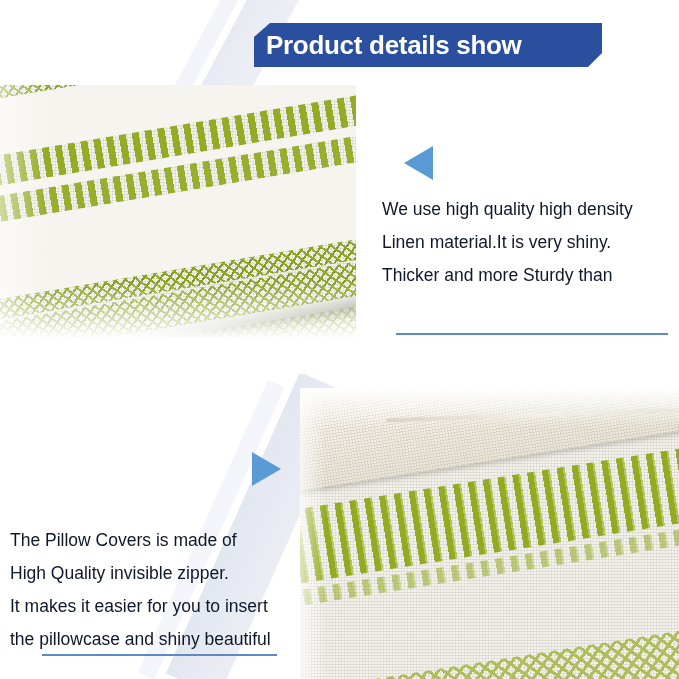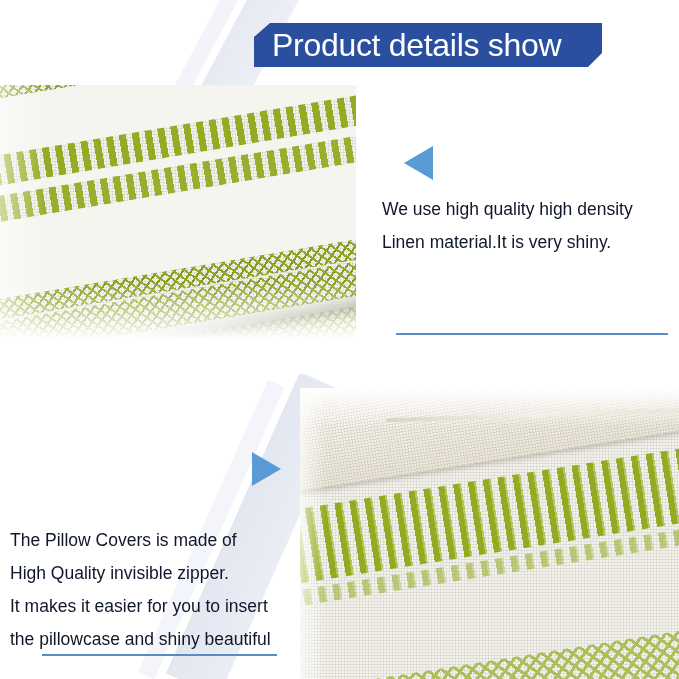--- a/index.html
+++ b/index.html
@@ -58,24 +58,24 @@
     width: 348px;
     height: 44px;
     background: #2a4f9e;
     clip-path: polygon(16px 0, 100% 0, 100% 30px, 334px 100%, 0 100%, 0 14px);
     display: flex;
     align-items: center;
     box-shadow: 2px 3px 4px rgba(120,125,140,0.28);
   }
   #title-text {
     color: #ffffff;
-    font-size: 32px;
-    font-weight: normal;
+    font-size: 26px;
+    font-weight: bold;
     letter-spacing: -0.3px;
-    padding-left: 18px;
+    padding-left: 12px;
     white-space: nowrap;
   }
 
   
   .photo {
     position: absolute;
     overflow: hidden;
     background: #f6f5f1;
   }
   #photo-fabric {
@@ -272,20 +272,21 @@
   </div>
 
   <div id="title-banner">
     <span id="title-text">Product details show</span>
   </div>
 
   <div class="arrow" id="arrow-left"></div>
   <div class="copy-block" id="copy-top">
     <div>We use high quality high density</div>
     <div>Linen material.It is very shiny.</div>
+    <div>Thicker and more Sturdy than</div>
   </div>
   <div class="rule" id="rule-top"></div>
 
   <div class="photo" id="photo-zipper">
     <div class="linen"></div>
     <div id="zip-stack">
       <div class="vstripe-band" style="top:120px;height:74px;"></div>
       <div class="vstripe-band" style="top:200px;height:16px;opacity:.55;"></div>
       <div class="diamond-band" style="top:300px;height:60px;opacity:.8;"></div>
 

